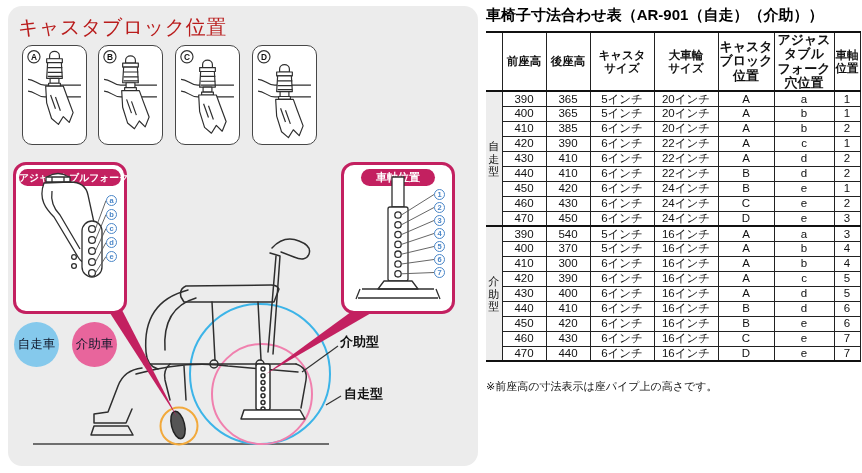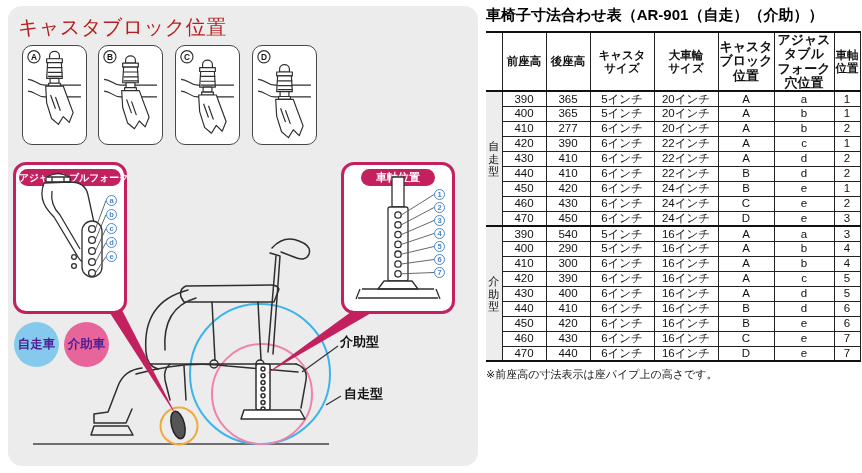--- a/index.html
+++ b/index.html
@@ -48,24 +48,24 @@
   .callout.axle .callout-pill{left:17px;right:17px;font-size:11px;}
   .callout svg{position:absolute;left:0;top:0;width:108px;height:146px;}
   .hole-label{
     position:absolute;width:11px;height:11px;border:1px solid #4a86c8;
     border-radius:50%;color:#4a86c8;font-size:7.5px;line-height:9px;
     text-align:center;background:#fff;font-weight:bold;
   }
 
   .badge{
     position:absolute;top:316px;width:45px;height:45px;border-radius:50%;
-    color:#4c1d95;font-size:12.5px;font-weight:bold;text-align:center;line-height:45px;
+    color:#0f172a;font-size:12.5px;font-weight:normal;text-align:center;line-height:45px;
   }
   .badge.blue{left:6px;background:var(--badge-blue);}
-  .badge.pink{left:56px;background:var(--badge-pink);}
+  .badge.pink{left:64px;background:var(--badge-pink);}
 
   .diagram-label{font-size:13px;font-weight:600;fill:#111;}
   .wedge{fill:var(--accent);}
   .ring-blue{stroke:var(--circle-blue);}
   .ring-pink{stroke:var(--circle-pink);}
   .ring-orange{stroke:var(--circle-orange);}
 
   
   .right-section{position:absolute;left:486px;top:6px;width:376px;}
   .table-title{font-size:15px;font-weight:bold;color:#000;margin:0 16px 6px 0;letter-spacing:0;}
@@ -79,21 +79,21 @@
     height:34px;font-weight:bold;white-space:pre-line;font-size:11.5px;
     border-bottom:2px solid #111;border-top:2px solid #111;
   }
   .dim-table thead th.small{font-size:13px;}
   .dim-table thead th.corner{border-left:0;}
   .dim-table td.group-cell{
     background:#ededed;border-left:0;white-space:pre-line;font-size:11px;
     line-height:1.12;font-weight:500;vertical-align:middle;
   }
   .dim-table tr.group-start td{border-top:2px solid #111;}
-  .footnote{font-size:11px;color:#111;margin-top:5px;}
+  .footnote{font-size:11px;color:#111;margin-top:17px;}
 </style>
 </head>
 <body>
 
 <div class="stage">
 
   <div class="left-panel">
     <div class="left-title">キャスタブロック位置</div>
 
     <svg class="overlay-svg" viewBox="0 0 470 460">
@@ -348,21 +348,21 @@
             <td>400</td>
             <td>365</td>
             <td>5インチ</td>
             <td>20インチ</td>
             <td>A</td>
             <td>b</td>
             <td>1</td>
           </tr>
           <tr>
             <td>410</td>
-            <td>277</td>
+            <td>385</td>
             <td>6インチ</td>
             <td>20インチ</td>
             <td>A</td>
             <td>b</td>
             <td>2</td>
           </tr>
           <tr>
             <td>420</td>
             <td>390</td>
             <td>6インチ</td>
@@ -423,21 +423,21 @@
             <td>390</td>
             <td>540</td>
             <td>5インチ</td>
             <td>16インチ</td>
             <td>A</td>
             <td>a</td>
             <td>3</td>
           </tr>
           <tr>
             <td>400</td>
-            <td>290</td>
+            <td>370</td>
             <td>5インチ</td>
             <td>16インチ</td>
             <td>A</td>
             <td>b</td>
             <td>4</td>
           </tr>
           <tr>
             <td>410</td>
             <td>300</td>
             <td>6インチ</td>

